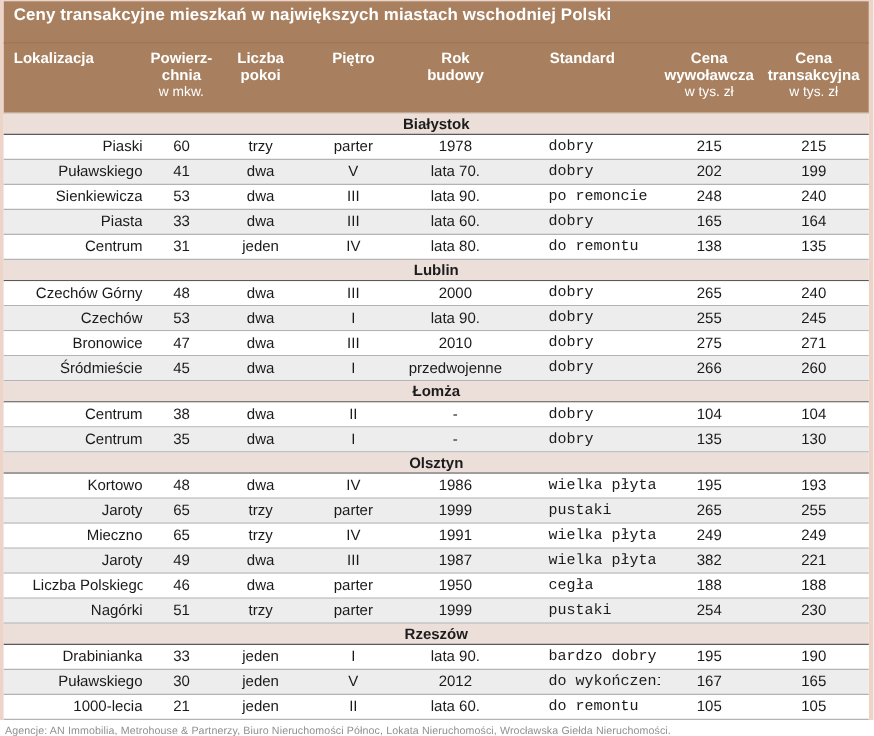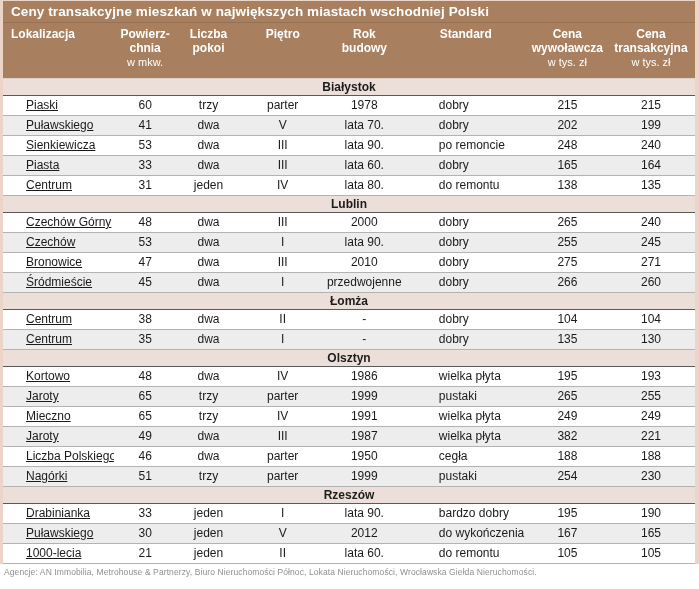--- a/index.html
+++ b/index.html
@@ -7,21 +7,21 @@
   body { font-family: "Liberation Sans", sans-serif; }
   .page { width: 699px; height: 589px; overflow: hidden; background: #ffffff; }
   .table-wrap {
     border-left: 3px solid #ecd4c9;
     border-right: 4px solid #ecd4c9;
     border-top: 1px solid #ecd4c9;
   }
   .title-bar {
     background: #a8805f; color: #ffffff;
     font-weight: bold; font-size: 13.5px;
-    height: 22px; line-height: 22px; padding-left: 8px;
+    height: 34px; line-height: 22px; padding-left: 8px;
     border-bottom: 1px solid #96714f;
     letter-spacing: 0.1px;
   }
   .header-row {
     background: #a8805f; display: flex;
     padding: 5px 0 4px 0; min-height: 56px;
     border-bottom: 1px solid #ded2c9;
   }
   .hcell {
     display: flex; flex-direction: column; align-items: center;
@@ -47,22 +47,22 @@
   .data-row {
     display: flex; height: 20px;
     border-bottom: 1px solid #b3b3b3;
     background: #ffffff;
   }
   .data-row.alt { background: #ededed; }
   .cell {
     font-size: 12px; line-height: 19px; color: #1a1a1a;
     text-align: center; white-space: nowrap; overflow: hidden;
   }
-  .cell.col-0 { text-align: left; padding-left: 23px; text-decoration: underline; }
-  .cell.col-5 { text-align: left; padding-left: 35px; }
+  .cell.col-0 { text-align: right; padding-left: 23px; }
+  .cell.col-5 { text-align: left; padding-left: 35px; font-family: Liberation Mono, monospace; }
   .footer-note {
     font-size: 8.5px; color: #8f8f8f;
     padding: 3px 0 0 4px; letter-spacing: 0.1px;
   }
 </style>
 </head>
 <body>
 
 <div class="page">
   <div class="table-wrap">

